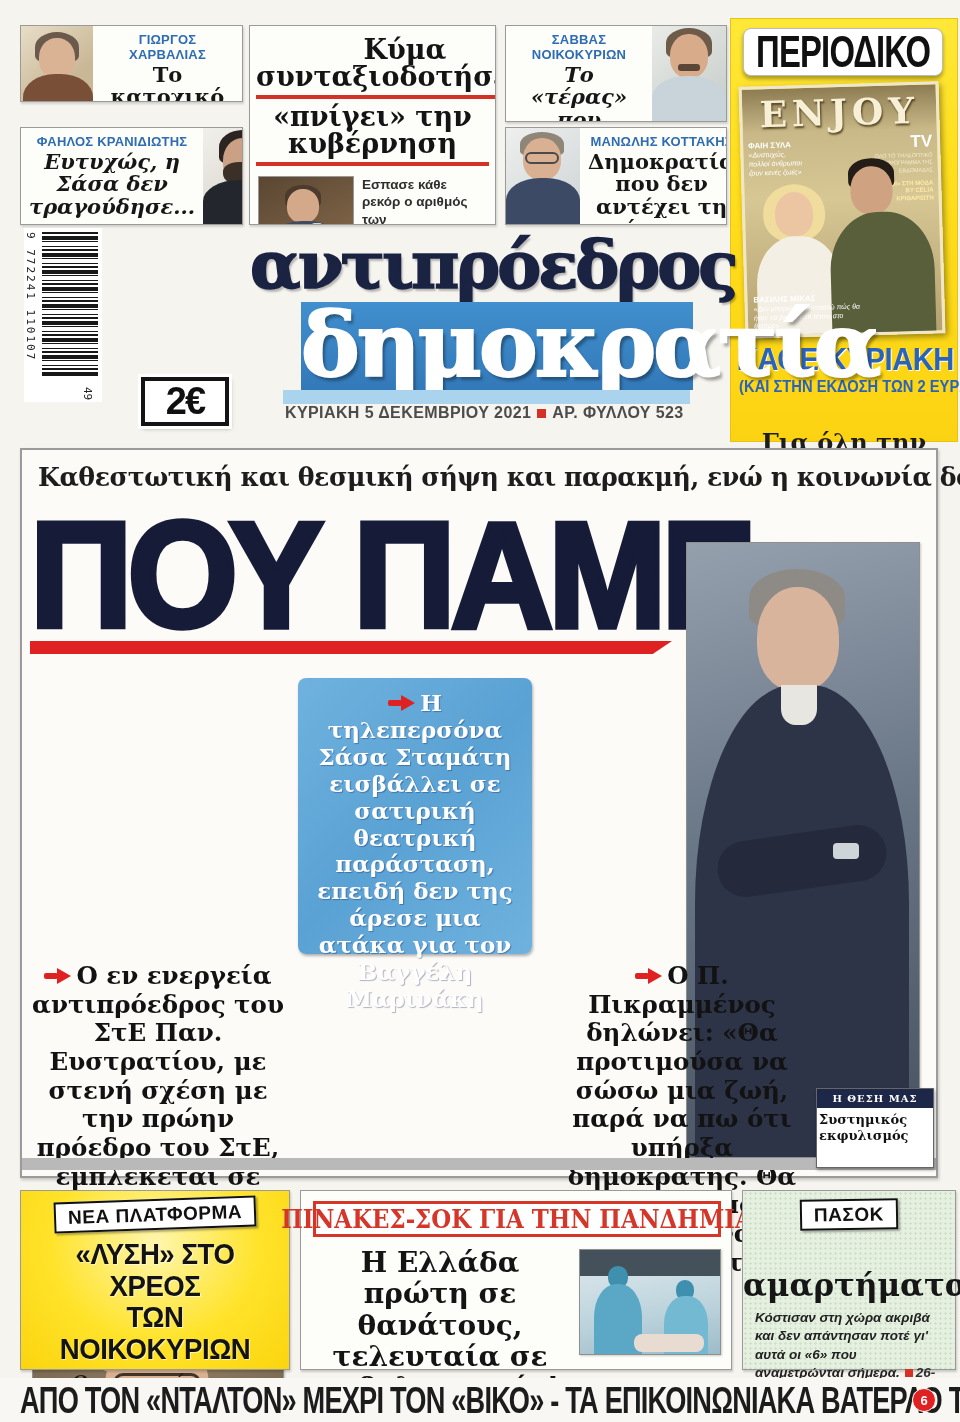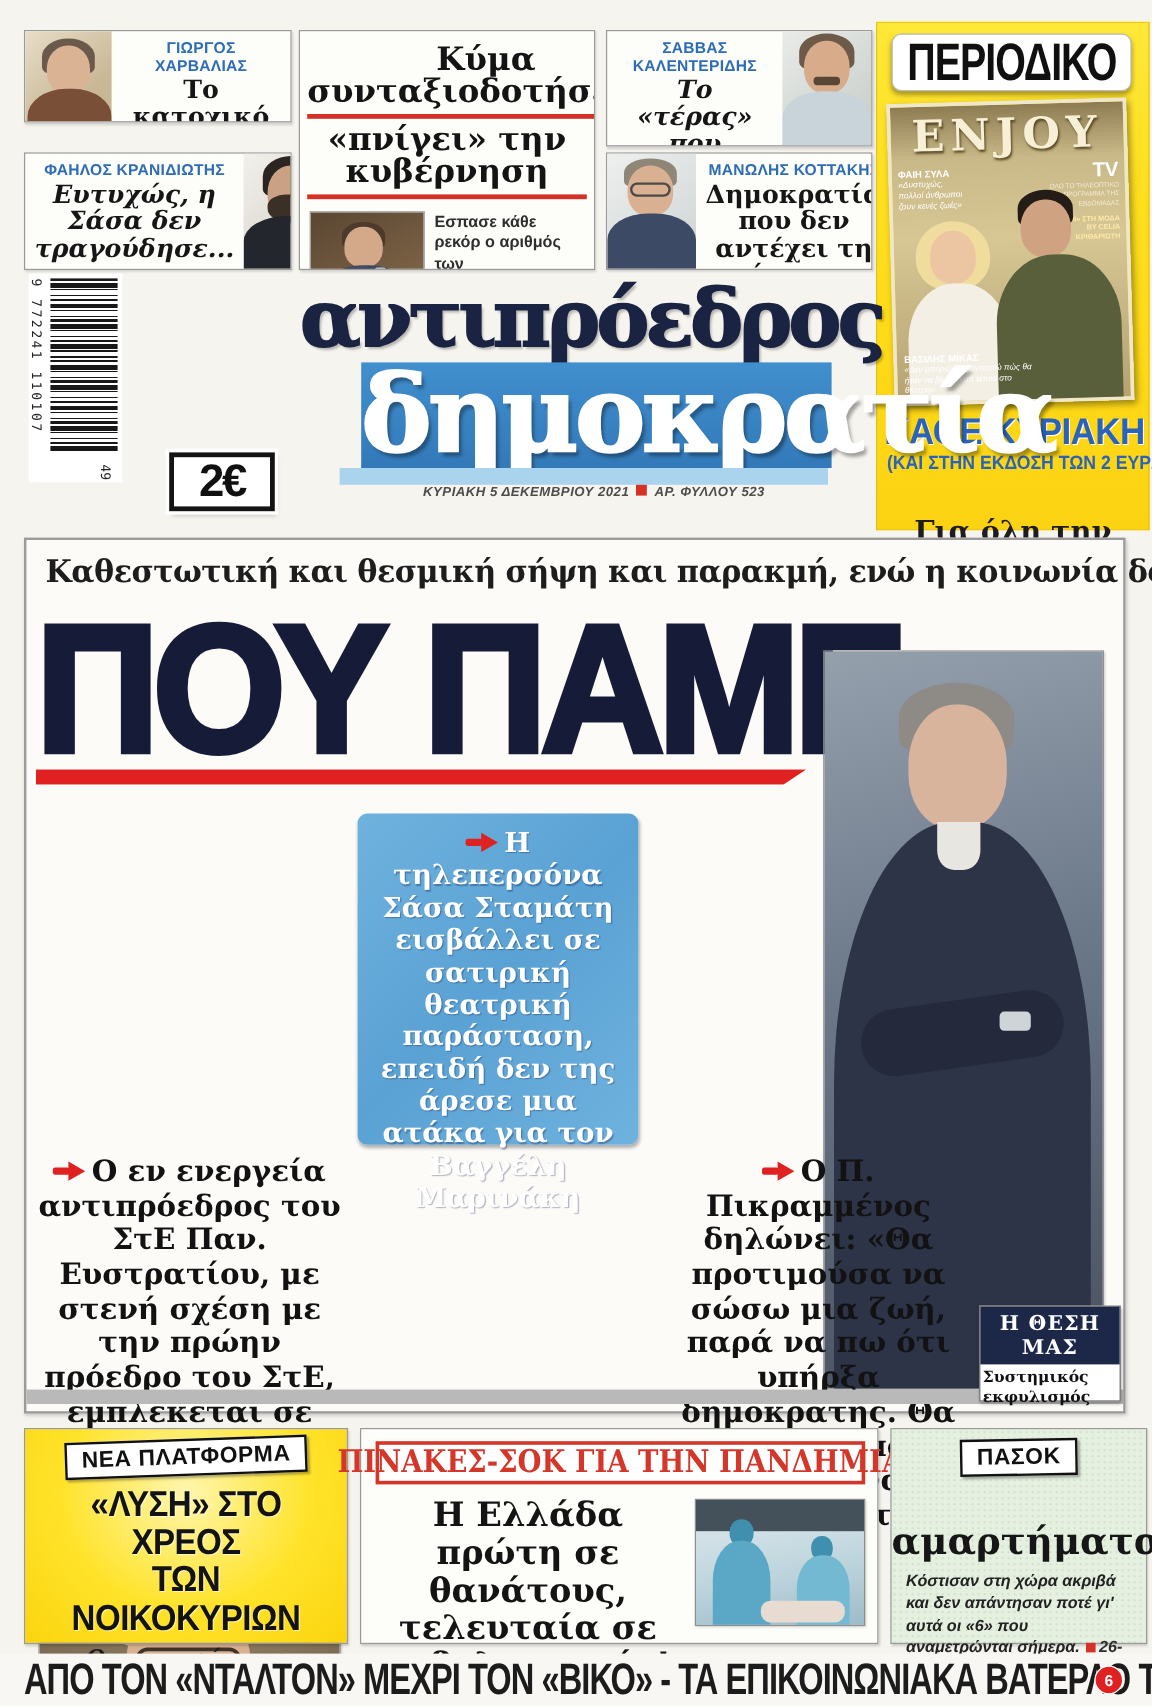--- a/index.html
+++ b/index.html
@@ -69,42 +69,42 @@
     background:repeating-linear-gradient(180deg,#181818 0 2px,#fff 2px 4px,#181818 4px 8px,#fff 8px 9px,#181818 9px 10px,#fff 10px 14px,#181818 14px 15px,#fff 15px 17px); }
   .bc-issue { position:absolute; right:8px; bottom:2px; font-family:"DejaVu Sans Mono","Liberation Mono",monospace; font-size:11px; color:#222; transform:rotate(90deg); }
 
   .pricebox { background:#fff; border:4px solid #141414; display:flex; align-items:center; justify-content:center; box-shadow:0 0 0 3px #fff,2px 3px 4px rgba(0,0,0,.25); }
   .pricebox span { font-size:38px; font-weight:900; color:#101010; letter-spacing:-2px; }
 
   .mast-top { font-family:"DejaVu Serif","Liberation Serif",serif; font-weight:bold; font-size:66px; letter-spacing:-3px; color:#1b2342; text-align:right; line-height:1; -webkit-text-stroke:1.5px #1b2342; text-shadow:2px 3px 2px rgba(0,0,0,.25); white-space:nowrap; }
   .band { background:linear-gradient(180deg,#418fce,#3379b9); }
   .mast-bottom { font-family:"DejaVu Serif","Liberation Serif",serif; font-weight:bold; font-size:88px; letter-spacing:-3px; color:#ffffff; -webkit-text-stroke:2px #fff; text-align:center; line-height:86px; text-shadow:3px 4px 3px rgba(0,0,0,.35); white-space:nowrap; }
   .stripe { background:#aad4ee; }
-  .dateline { text-align:center; font-size:11px; font-weight:bold; color:#4c4c4c; letter-spacing:.4px;font-style:italic; }
+  .dateline { font-size:16px; font-weight:bold; color:#4c4c4c; letter-spacing:.4px; }
 
   
   .mainbox { background:#fcfbf8; border:2px solid #9b9b9b; box-shadow:1px 2px 3px rgba(0,0,0,.2); }
   .kicker { font-family:"DejaVu Serif","Liberation Serif",serif; font-weight:bold; font-size:26px; color:#1d1d1d; letter-spacing:-.5px; transform:scaleX(.97); transform-origin:left; white-space:nowrap; }
   .bigheadline { font-weight:900; font-size:142px; line-height:1; color:#161c38; letter-spacing:-5px; -webkit-text-stroke:5px #161c38; transform:scaleY(1.06); transform-origin:top left; white-space:nowrap; }
   .redbar { background:#e02121; clip-path:polygon(0 0,100% 0,97% 100%,0 100%); }
 
   .caption { font-family:"DejaVu Serif","Liberation Serif",serif; font-weight:bold; font-size:24.5px; line-height:1.17; color:#121212; text-align:center; }
   .arrow { display:inline-block; width:28px; height:16px; position:relative; margin-right:4px; }
   .arrow::before { content:""; position:absolute; left:0; top:5px; width:14px; height:6px; background:#e02121; border-radius:2px; }
   .arrow::after { content:""; position:absolute; left:13px; top:0; border-left:14px solid #e02121; border-top:8px solid transparent; border-bottom:8px solid transparent; }
 
   .bluenote { background:linear-gradient(135deg,#6fb2de 0%,#5aa2d4 50%,#6fb2de 100%); border-radius:8px; box-shadow:1px 2px 3px rgba(0,0,0,.3); padding:12px 10px; }
   .bluenote .caption { color:#fff; font-size:23px; text-shadow:1px 1px 1px rgba(0,0,60,.3); }
 
   .photo { border:1px solid #8f8f8f; position:relative; overflow:hidden; box-shadow:1px 1px 2px rgba(0,0,0,.2); }
 
   .refcircle { display:flex; align-items:center; justify-content:center; width:21px; height:21px; border-radius:50%; background:#e02121; color:#fff; font-size:12px; font-weight:bold; border:1px solid #fff; }
 
   .thesi { background:#fff; border:1px solid #666; box-shadow:1px 2px 3px rgba(0,0,0,.35); }
-  .thesi-h { background:#1d2747; color:#fff; font-size:17px; font-weight:bold; text-align:center; letter-spacing:1px; padding:4px 0; font-family:"DejaVu Serif","Liberation Serif",serif; }
+  .thesi-h { background:#1d2747; color:#fff; font-size:10px; font-weight:bold; text-align:center; letter-spacing:1px; padding:4px 0; font-family:"DejaVu Serif","Liberation Serif",serif; }
   .thesi-b { font-family:"DejaVu Serif","Liberation Serif",serif; font-weight:bold; font-size:13px; color:#111; text-align:left; line-height:1.2; padding:4px 2px 6px; }
 
   
   .ybox { background:radial-gradient(ellipse at 50% 30%, #fff6ae 0%, #ffe32a 55%, #fbd40e 100%); border:1px solid #9a9a99; box-shadow:1px 2px 2px rgba(0,0,0,.18); text-align:center; }
   .badge { display:inline-block; background:#fff; border:2px solid #111; padding:3px 12px 2px; font-size:19px; font-weight:900; color:#111; letter-spacing:.5px; transform:rotate(-2deg); box-shadow:2px 2px 2px rgba(0,0,0,.3); white-space:nowrap; }
   .yhead { font-size:30px; font-weight:900; color:#131313; line-height:1.05; letter-spacing:-.5px; transform:scaleX(.92); text-shadow:1px 1px 0 rgba(255,255,255,.6); }
   .ysub { font-family:"DejaVu Serif","Liberation Serif",serif; font-weight:bold; font-style:italic; font-size:19px; color:#1a1a1a; line-height:1.15; }
 
   .midbox { background:#fdfdfa; border:1px solid #9a9a99; box-shadow:1px 2px 2px rgba(0,0,0,.18); }
   .pandemic-label { border:3px solid #d4372a; background:#fff; display:flex; align-items:center; justify-content:center; }
@@ -165,21 +165,21 @@
       <div class="blob" style="left:52px;top:46px;width:12px;height:40px;background:#cfd8da;border-radius:4px;"></div>
     </div>
     <div class="pens-body" style="flex:1;">
       <span>Εσπασε κάθε ρεκόρ ο αριθμός των ασφαλισμένων που υποβάλλουν αίτηση, καθώς το Μαξίμου προκάλεσε ένα «τσουνάμι», που αδυνατεί να διαχειριστεί.</span>
     </div>
   </div>
 </div>
 
 <div class="abs tbox" style="left:505px;top:25px;width:222px;height:97px;">
   <div class="txt">
-    <div class="author">ΣΑΒΒΑΣ ΚΑΛΕΝΤΕΡΙΔΗΣ</div>
+    <div class="author">ΣΑΒΒΑΣ ΝΟΙΚΟΚΥΡΙΩΝ</div>
     <div class="ttl it">Το «τέρας» που εξέθρεψε η Δύση</div>
   </div>
   <div class="ph" style="width:74px;background:linear-gradient(140deg,#e9ebe8,#c4cbc6);">
     <div class="hr" style="left:14px;top:2px;width:46px;height:30px;background:#6e5a48;"></div>
     <div class="hd" style="left:18px;top:8px;width:38px;height:44px;background:#d8ab8a;"></div>
     <div class="blob" style="left:26px;top:38px;width:22px;height:7px;background:#5a4636;border-radius:3px;"></div>
     <div class="bd" style="left:0;top:50px;width:74px;height:48px;background:#c9d4da;"></div>
   </div>
 </div>
 

